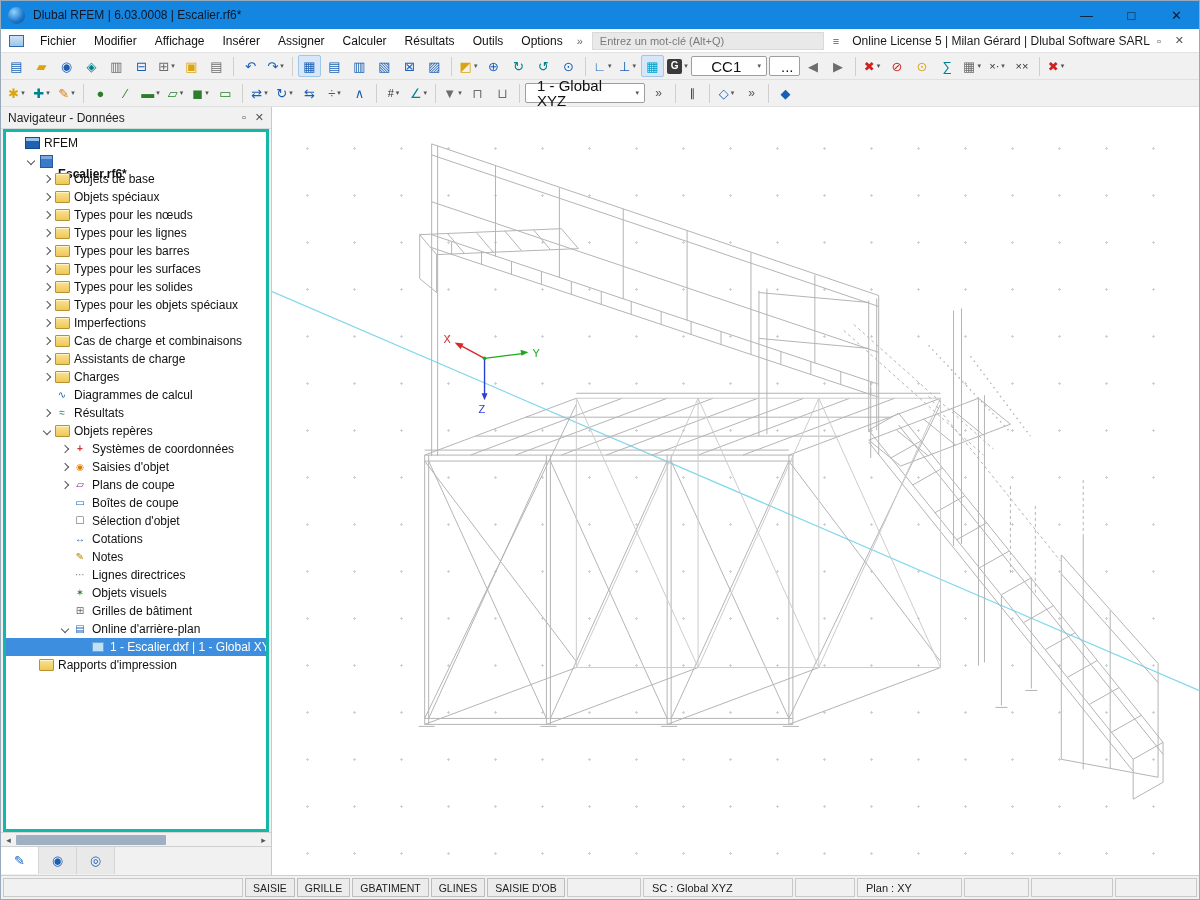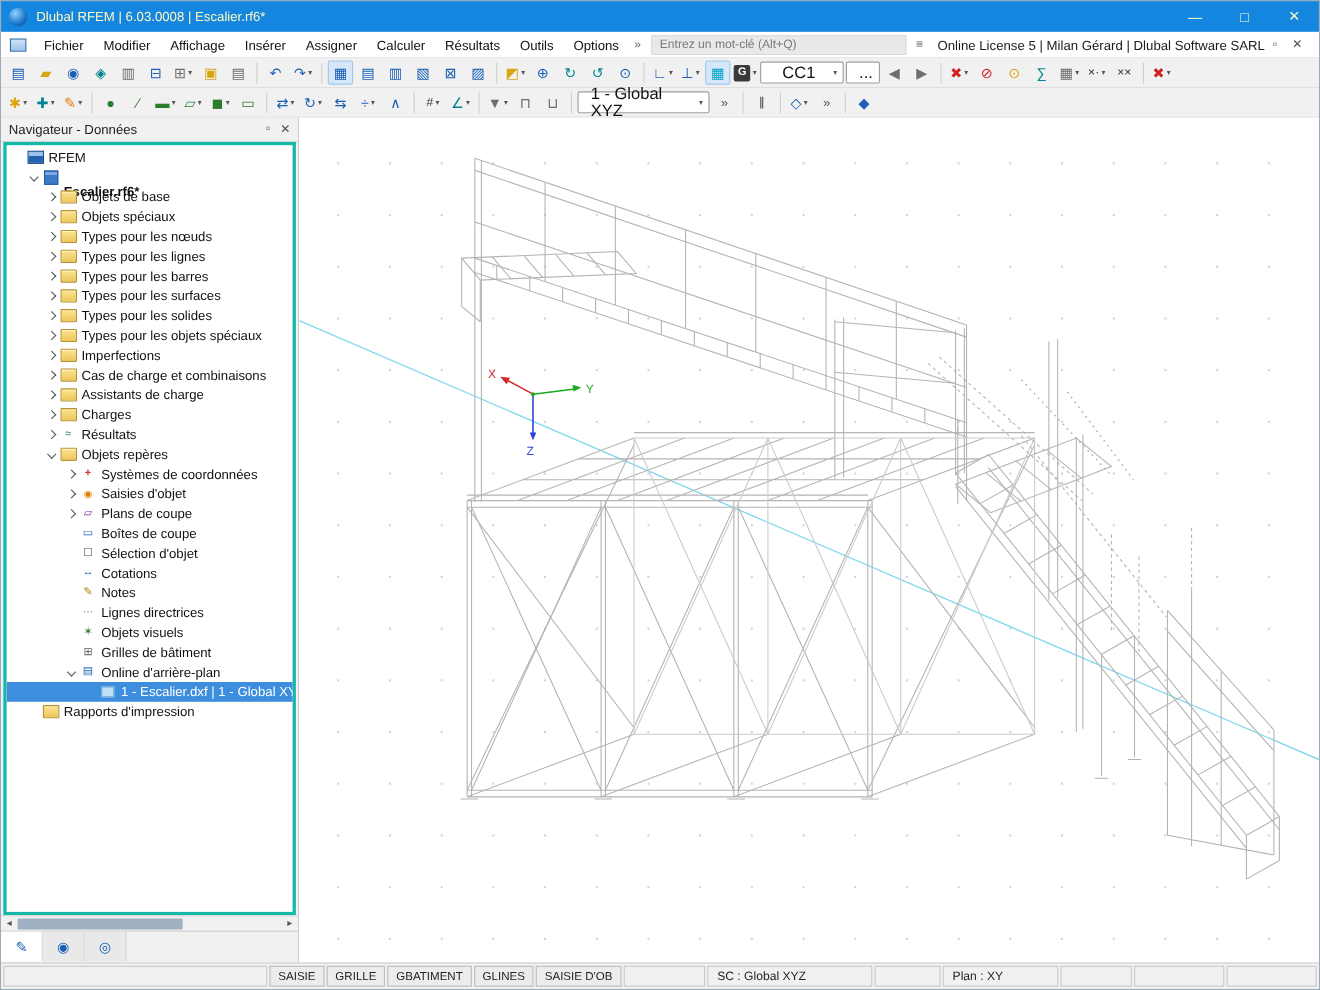--- a/index.html
+++ b/index.html
@@ -1,20 +1,20 @@
 <!DOCTYPE html>
 <html><head>
 <meta charset="utf-8">
 <style>
   * { box-sizing: border-box; margin: 0; padding: 0; }
   html,body { width:1200px; height:900px; overflow:hidden; font-family:"Liberation Sans","DejaVu Sans",sans-serif; }
   .app { position:relative; width:1200px; height:900px; background:#f1f1f1; border:1px solid #9ab; }
 
   
-  .titlebar { height:28px; background:#1586e0; display:flex; align-items:center; color:#fef9c3; font-size:12px; }
+  .titlebar { height:28px; background:#1586e0; display:flex; align-items:center; color:#0f172a; font-size:12px; }
   .app-icon { width:17px; height:17px; margin:0 8px 0 7px; border-radius:50%;
               background:radial-gradient(circle at 35% 30%, #8fd2ff, #1a74c8 60%, #0b4f94); flex:none; }
   .win-controls { margin-left:auto; display:flex; }
   .wc { width:45px; height:28px; display:flex; align-items:center; justify-content:center; font-size:13px; }
 
   
   .menubar { height:24px; background:#fff; border-bottom:1px solid #e2e2e2; display:flex; align-items:center; font-size:12px; color:#111; padding:0 4px; }
   .doc-icon { width:15px; height:12px; background:linear-gradient(#cfe3f5,#9cc4e8); border:1px solid #2b6cb0; margin:0 7px 0 4px; flex:none; }
   .menus { display:flex; align-items:center; }
   .menu-item { padding:3px 9px; white-space:nowrap; }
@@ -720,20 +720,25 @@
             <span class="tw-icon" data-name="tree-item-icon"></span>
             <span class="tw-label" data-name="tree-item-label">Assistants de charge</span>
           </div>
 
           <div class="trow" data-name="tree-item-charges" data-level="2" data-arrow="right" data-icon="folder">
             <span class="tw-arrow" data-name="tree-expander-icon"></span>
             <span class="tw-icon" data-name="tree-item-icon"></span>
             <span class="tw-label" data-name="tree-item-label">Charges</span>
           </div>
 
+          <div class="trow" data-name="tree-item-diagrammes-de-calcul" data-level="2" data-arrow="none" data-icon="diagram">
+            <span class="tw-arrow" data-name="tree-expander-icon"></span>
+            <span class="tw-icon" data-name="tree-item-icon"></span>
+            <span class="tw-label" data-name="tree-item-label">Diagrammes de calcul</span>
+          </div>
 
           <div class="trow" data-name="tree-item-resultats" data-level="2" data-arrow="right" data-icon="results">
             <span class="tw-arrow" data-name="tree-expander-icon"></span>
             <span class="tw-icon" data-name="tree-item-icon"></span>
             <span class="tw-label" data-name="tree-item-label">Résultats</span>
           </div>
 
           <div class="trow" data-name="tree-item-objets-reperes" data-level="2" data-arrow="down" data-icon="folder">
             <span class="tw-arrow" data-name="tree-expander-icon"></span>
             <span class="tw-icon" data-name="tree-item-icon"></span>

